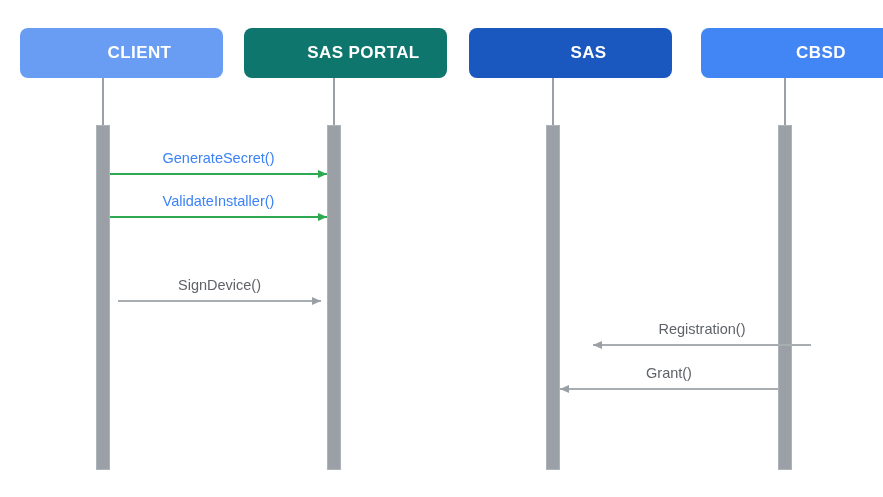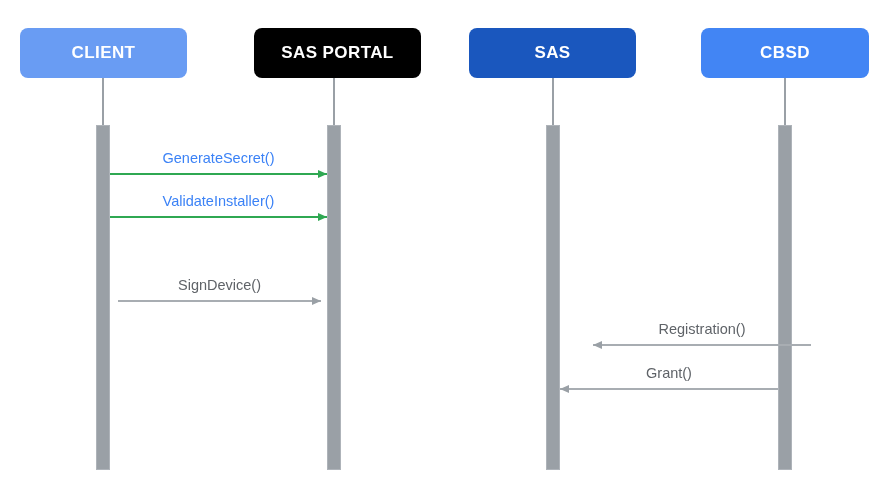--- a/index.html
+++ b/index.html
@@ -18,23 +18,24 @@
     top: 28px;
     height: 50px;
     border-radius: 8px;
     display: flex;
     align-items: center;
     justify-content: center;
     color: #ffffff;
     font-weight: bold;
     font-size: 17px;
     letter-spacing: 0.4px;
+    padding-left: 36px;
   }
   .actor-client     { left: 20px;  width: 167px; background: #699CF3; }
-  .actor-sas-portal { left: 254px; width: 167px; background: #000000; }
+  .actor-sas-portal { left: 244px; width: 167px; background: #0f766e; }
   .actor-sas        { left: 469px; width: 167px; background: #1A57BE; justify-content: center; }
   .actor-cbsd       { left: 701px; width: 168px; background: #4285F4; }
 
   
   .stem {
     position: absolute;
     top: 78px;
     height: 47px;
     width: 2px;
     background: #9AA0A6;

